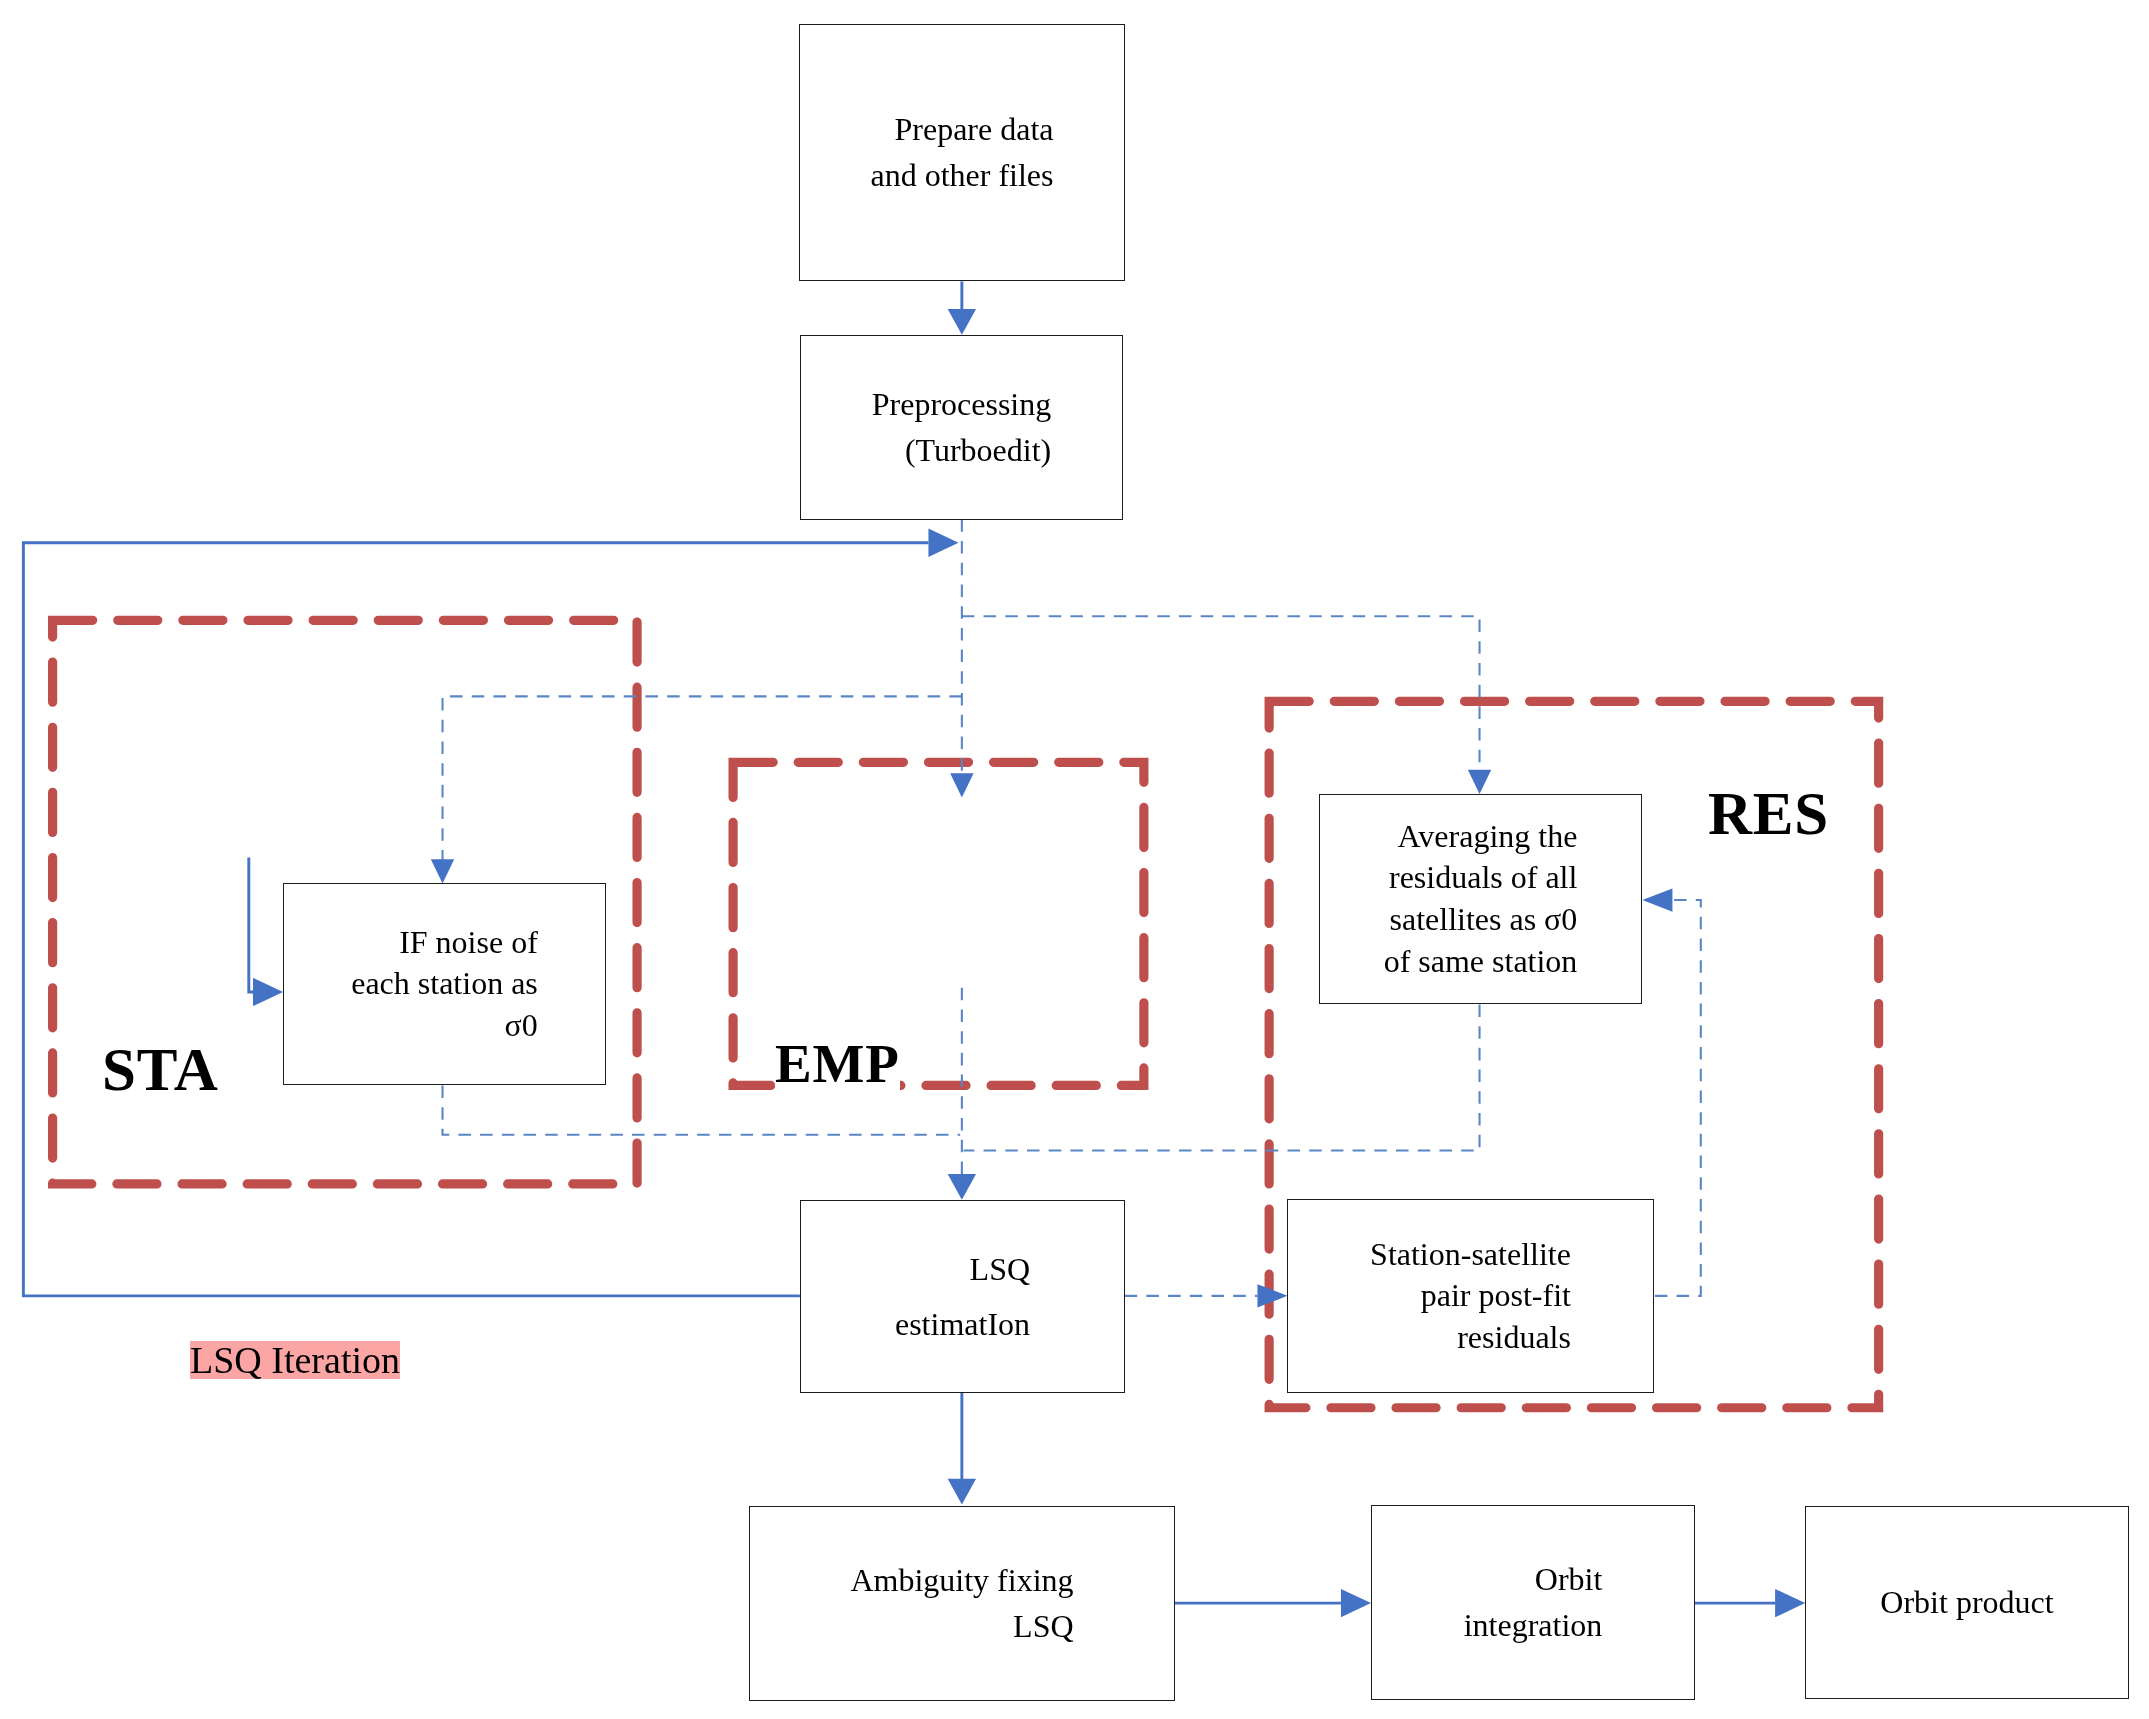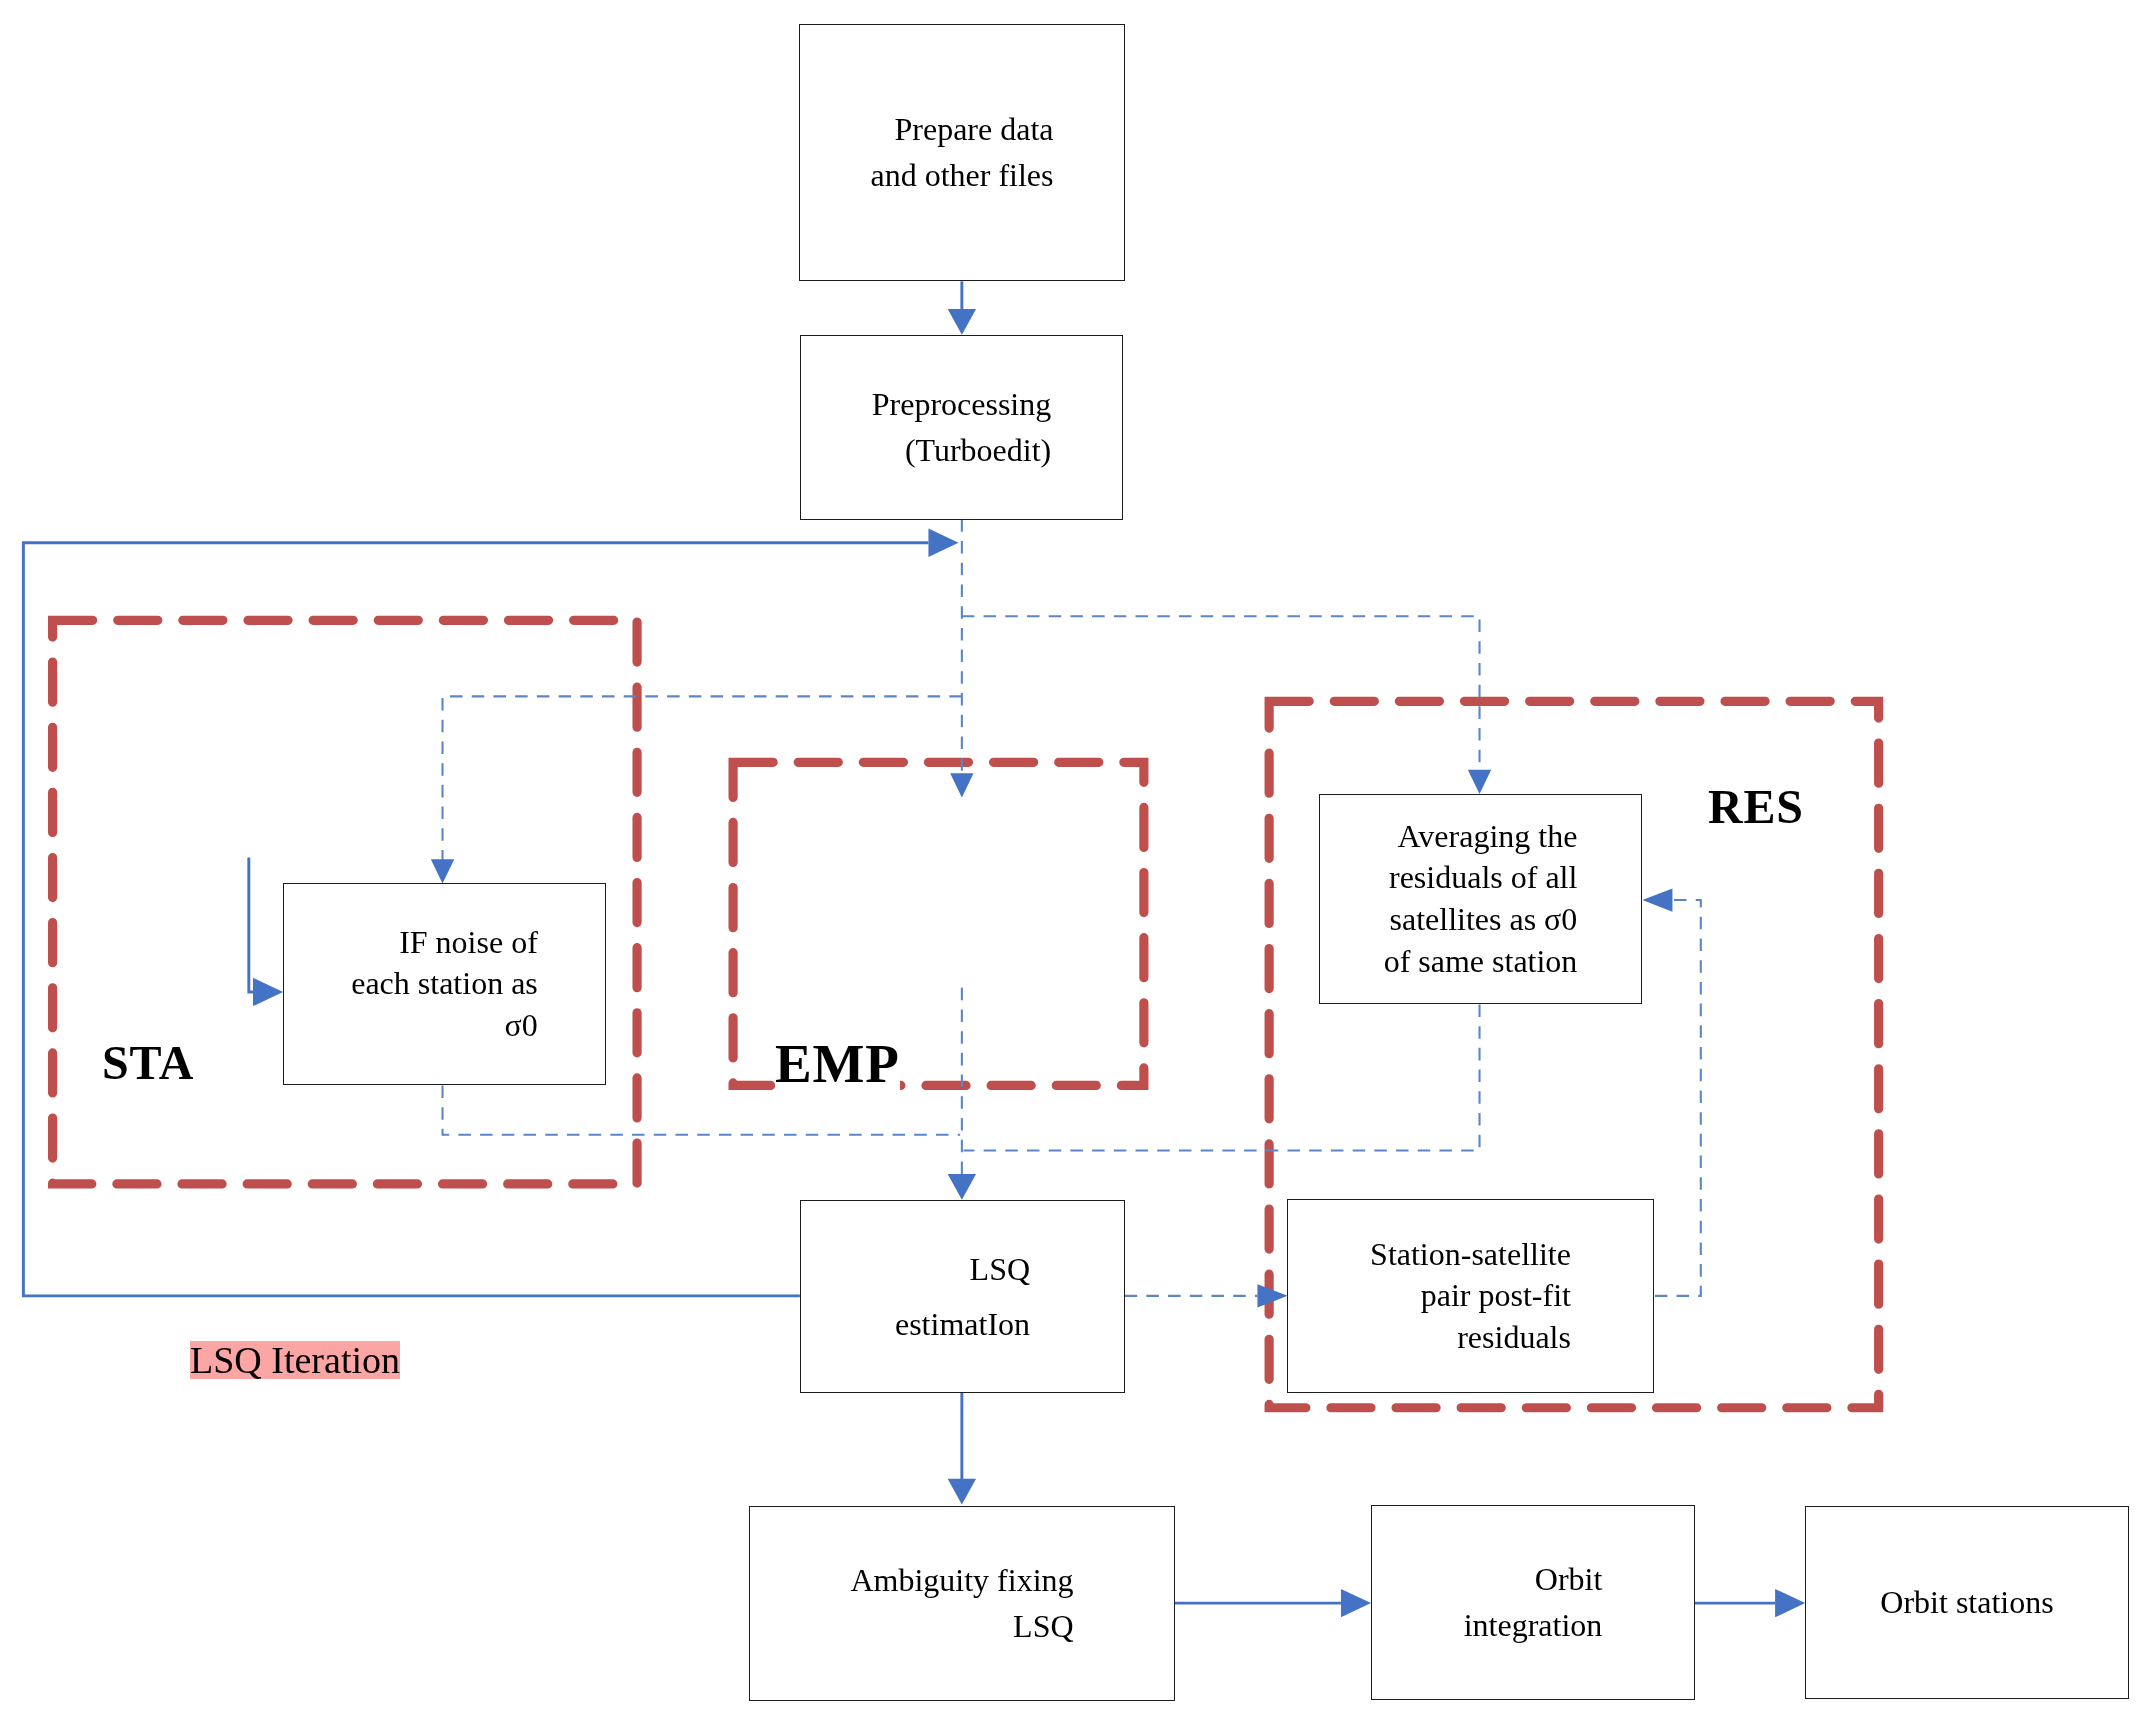--- a/index.html
+++ b/index.html
@@ -29,21 +29,21 @@
     font-size:32px;
     line-height:1.42;
     white-space:pre-wrap;
     z-index:2;
   }
   .node.tall-gap{line-height:1.7;}
   .node.lines3{line-height:1.3;}
   .region-label{
     position:absolute;
     font-weight:bold;
-    font-size:48px;
+    font-size:61px;
     letter-spacing:0.8px;
     background:#ffffff;
     z-index:2;
     line-height:1;
   }
   .note-label{
     position:absolute;
     font-size:38px;
     background:#fca5a5;
     z-index:2;
@@ -125,21 +125,21 @@
   <div class="node lines3" style="left:1287px;top:1199px;width:367px;height:194px;">Station-satellite
 pair post-fit
 residuals</div>
 
   <div class="node" style="left:749px;top:1506px;width:426px;height:195px;">Ambiguity fixing
 LSQ</div>
 
   <div class="node" style="left:1371px;top:1505px;width:324px;height:195px;">Orbit
 integration</div>
 
-  <div class="node" style="left:1805px;top:1506px;width:324px;height:193px;">Orbit stations</div>
+  <div class="node" style="left:1805px;top:1506px;width:324px;height:193px;">Orbit product</div>
 
   <div class="region-label" style="left:102px;top:1039px;font-family:Liberation Serif, serif;">STA</div>
 
   <div class="region-label" style="left:775px;top:1036px;font-size:55px;text-align:right;">EMP</div>
 
   <div class="region-label" style="left:1708px;top:783px;">RES</div>
 
   <div class="note-label" style="left:190px;top:1341px;">LSQ Iteration</div>
 
 </div>

